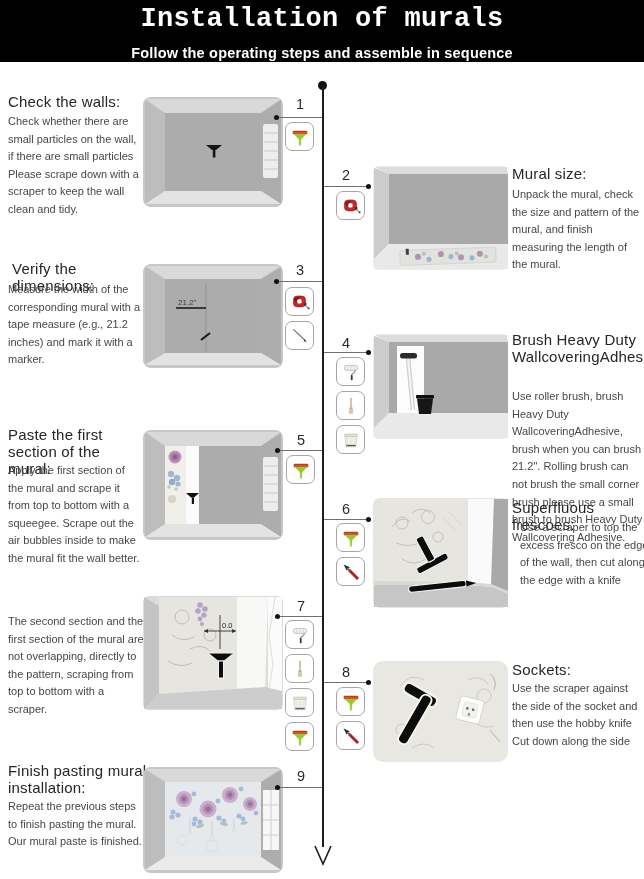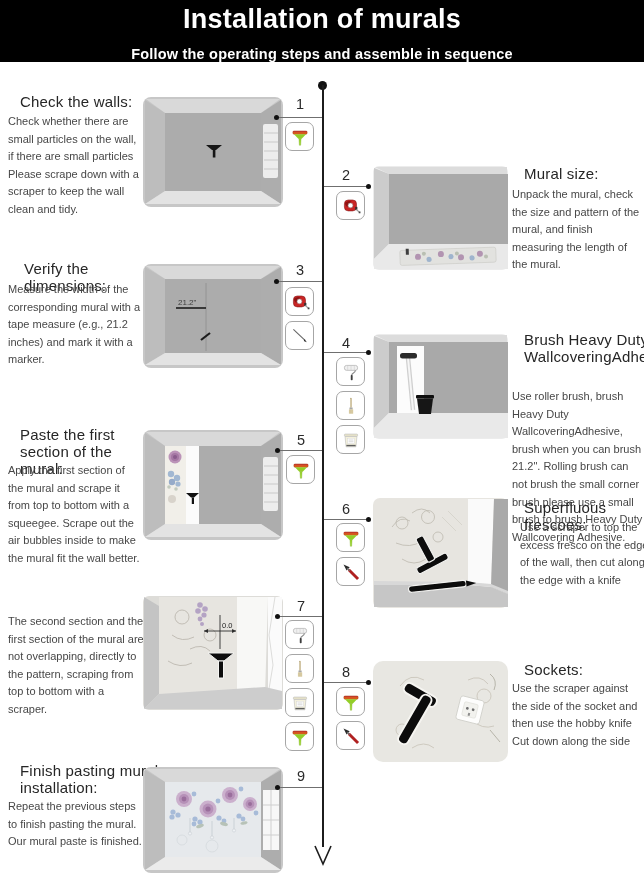--- a/index.html
+++ b/index.html
@@ -1,23 +1,23 @@
 <!DOCTYPE html>
 <html><head>
 <meta charset="utf-8">
 <style>
   html,body{margin:0;padding:0;background:#fff;}
   .canvas{position:relative;width:644px;height:879px;background:#fff;overflow:hidden;
           font-family:"Liberation Sans", sans-serif;}
   .header{position:absolute;left:0;top:0;width:644px;height:62px;background:#000;color:#fff;text-align:center;}
-  .header h1{margin:4px 0 11px 0;font-size:27px;font-weight:600;letter-spacing:.3px;}
+  .header h1{margin:4px 0 11px 0;font-size:27px;font-weight:600;letter-spacing:.3px;font-family:Liberation Mono, monospace;}
   .header h2{margin:1px 0 0 0;font-size:14.5px;font-weight:700;letter-spacing:.2px;}
   .tl-line{position:absolute;left:322px;top:85px;width:2px;height:762px;background:#1c1c1c;}
   .tl-dot{position:absolute;left:318px;top:81px;width:9px;height:9px;border-radius:50%;background:#111;}
-  .t{position:absolute;font-size:15px;color:#262626;line-height:1.12;letter-spacing:.2px;margin-left:12px;}
+  .t{position:absolute;font-size:15px;color:#262626;line-height:1.12;letter-spacing:.2px;}
   .d{position:absolute;font-size:11px;color:#474747;line-height:1.6;}
   .num{position:absolute;width:44px;text-align:center;font-size:14.5px;color:#2a2a2a;}
   .conn{position:absolute;height:1px;background:#6f6f6f;}
   .dot{position:absolute;width:5px;height:5px;border-radius:50%;background:#111;}
   .iconbox{position:absolute;width:29px;height:29px;border:1px solid #a6a6a6;border-radius:7px;background:#fff;
            display:flex;align-items:center;justify-content:center;box-sizing:border-box;}
   .img{position:absolute;}
   svg{display:block;}
 </style>
 </head>

